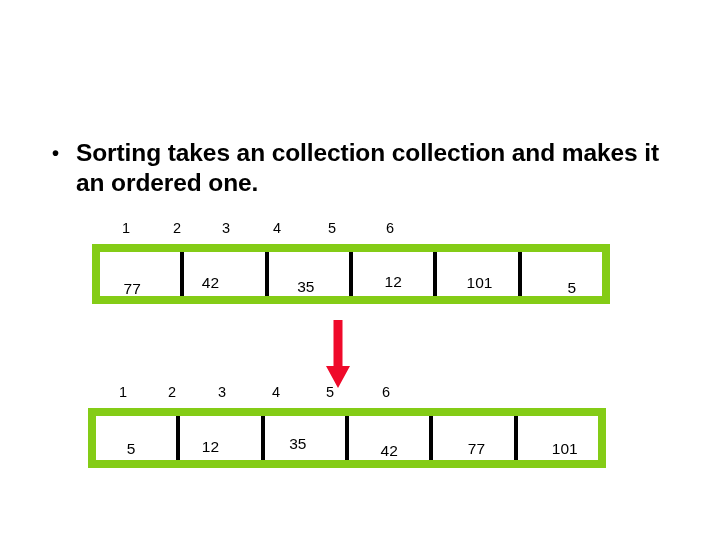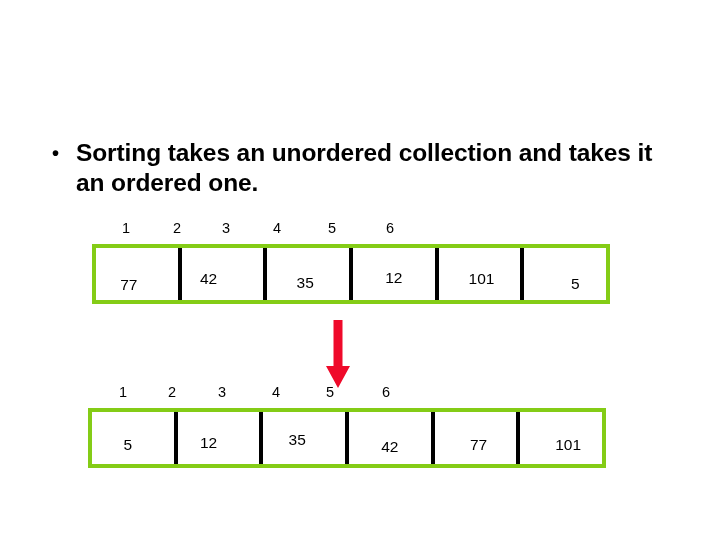--- a/index.html
+++ b/index.html
@@ -83,21 +83,21 @@
     line-height: 20px;
     color: #000000;
     text-align: center;
     width: 20px;
   }
 
   .array-table {
     position: relative;
     width: 518px;
     height: 60px;
-    border: 4px solid #84cc16;
+    border: 8px solid #84cc16;
     box-sizing: border-box;
     background: #ffffff;
     display: flex;
   }
   .array-cell {
     flex: 1 1 0;
     position: relative;
     border-right: 4px solid #000000;
     box-sizing: border-box;
     background: #ffffff;
@@ -127,21 +127,21 @@
 </style>
 </head>
 <body>
 
 <div class="slide">
 
 
   <div class="body-block">
     <div class="bullet-row">
       <span class="bullet-dot">•</span>
-      <span class="bullet-text">Sorting takes an unordered collection and takes it an ordered one.</span>
+      <span class="bullet-text">Sorting takes an collection collection and makes it an ordered one.</span>
     </div>
   </div>
 
   <div class="array-block array-one">
 
     <div class="index-row">
       <span class="index-label" style="left:24px;">1</span>
       <span class="index-label" style="left:75px;">2</span>
       <span class="index-label" style="left:124px;">3</span>
       <span class="index-label" style="left:175px;">4</span>

